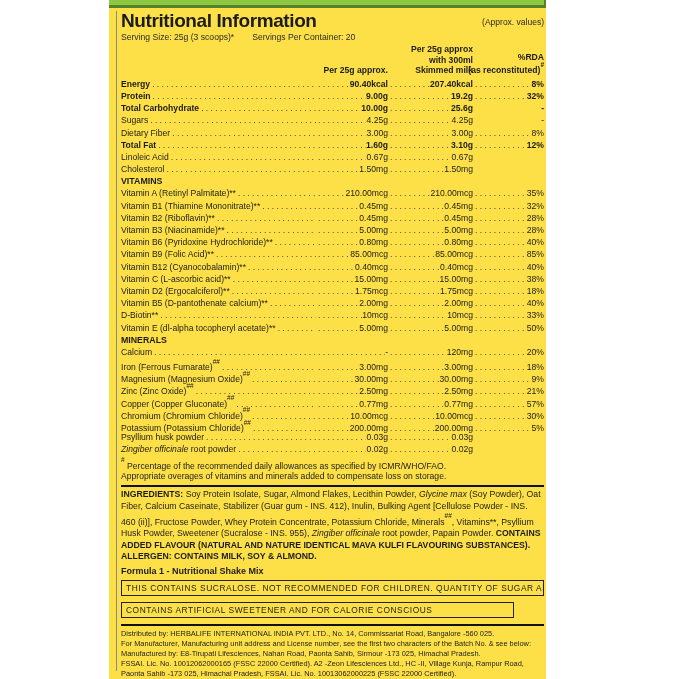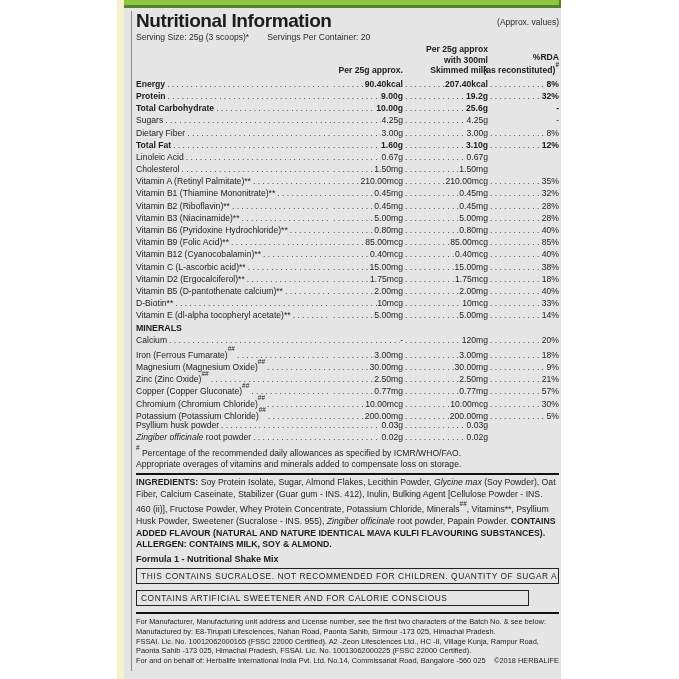--- a/index.html
+++ b/index.html
@@ -8,22 +8,22 @@
     background: #ffffff;
     font-family: "Liberation Sans", sans-serif;
     color: #1c1c1c;
     position: relative;
   }
   .cream-strip {
     position: absolute; left: 117px; top: 0; width: 11px; height: 679px;
     background: #f6f2cb;
   }
   .label {
-    position: absolute; left: 124px; top: 0; width: 437px; height: 679px;
-    background: #e5e5e5;
+    position: absolute; left: 109px; top: 0; width: 437px; height: 679px;
+    background: #fde047;
   }
   .green-bar {
     height: 8px; width: 100%;
     background: #8dc63f;
     border-bottom: 3px solid #55812b;
     border-right: 2px solid #55812b;
   }
   .left-line {
     position: absolute; left: 7px; top: 11px; width: 1px; height: 660px;
     background: #8a8a8a;
@@ -247,20 +247,21 @@
           <span class="cv c1">
             <span class="dots"></span>
             <span class="val">1.50mg</span>
           </span>
           <span class="cv c2">
             <span class="dots"></span>
             <span class="val">1.50mg</span>
           </span>
           <span class="cv c3"></span>
         </div>
+        <div class="sec">VITAMINS</div>
         <div class="nrow">
           <span class="nm">Vitamin A (Retinyl Palmitate)**</span>
           <span class="dots"></span>
           <span class="cv c1">
             <span class="dots"></span>
             <span class="val">210.00mcg</span>
           </span>
           <span class="cv c2">
             <span class="dots"></span>
             <span class="val">210.00mcg</span>
@@ -436,21 +437,21 @@
           <span class="cv c1">
             <span class="dots"></span>
             <span class="val">5.00mg</span>
           </span>
           <span class="cv c2">
             <span class="dots"></span>
             <span class="val">5.00mg</span>
           </span>
           <span class="cv c3">
             <span class="dots"></span>
-            <span class="val">14%</span>
+            <span class="val">50%</span>
           </span>
         </div>
         <div class="sec">MINERALS</div>
         <div class="nrow">
           <span class="nm">Calcium</span>
           <span class="dots"></span>
           <span class="cv c1">
             <span class="dots"></span>
             <span class="val">-</span>
           </span>
@@ -601,20 +602,21 @@
     <div class="warnbox">
       <span>THIS CONTAINS SUCRALOSE. NOT RECOMMENDED FOR CHILDREN. QUANTITY OF SUGAR ADDED 17gm/100gm</span>
     </div>
     <div class="warnbox warnbox2">
       <span>CONTAINS ARTIFICIAL SWEETENER AND FOR CALORIE CONSCIOUS</span>
     </div>
 
     <hr class="rule2">
 
     <div class="footer" id="footer">
+        <div>Distributed by: HERBALIFE INTERNATIONAL INDIA PVT. LTD., No. 14, Commissariat Road, Bangalore -560 025.</div>
         <div>For Manufacturer, Manufacturing unit address and License number, see the first two characters of the Batch No. &amp; see below:</div>
         <div>Manufactured by: E8-Tirupati Lifesciences, Nahan Road, Paonta Sahib, Sirmour -173 025, Himachal Pradesh.</div>
         <div>FSSAI. Lic. No. 10012062000165 (FSSC 22000 Certified). A2 -Zeon Lifesciences Ltd., HC -II, Village Kunja, Rampur Road,</div>
         <div>Paonta Sahib -173 025, Himachal Pradesh, FSSAI. Lic. No. 10013062000225 (FSSC 22000 Certified).</div>
         <div class="footer-last">
           <span>For and on behalf of: Herbalife International India Pvt. Ltd. No.14, Commissariat Road, Bangalore -560 025</span>
           <span>©2018 HERBALIFE</span>
         </div>
       </div>
 

